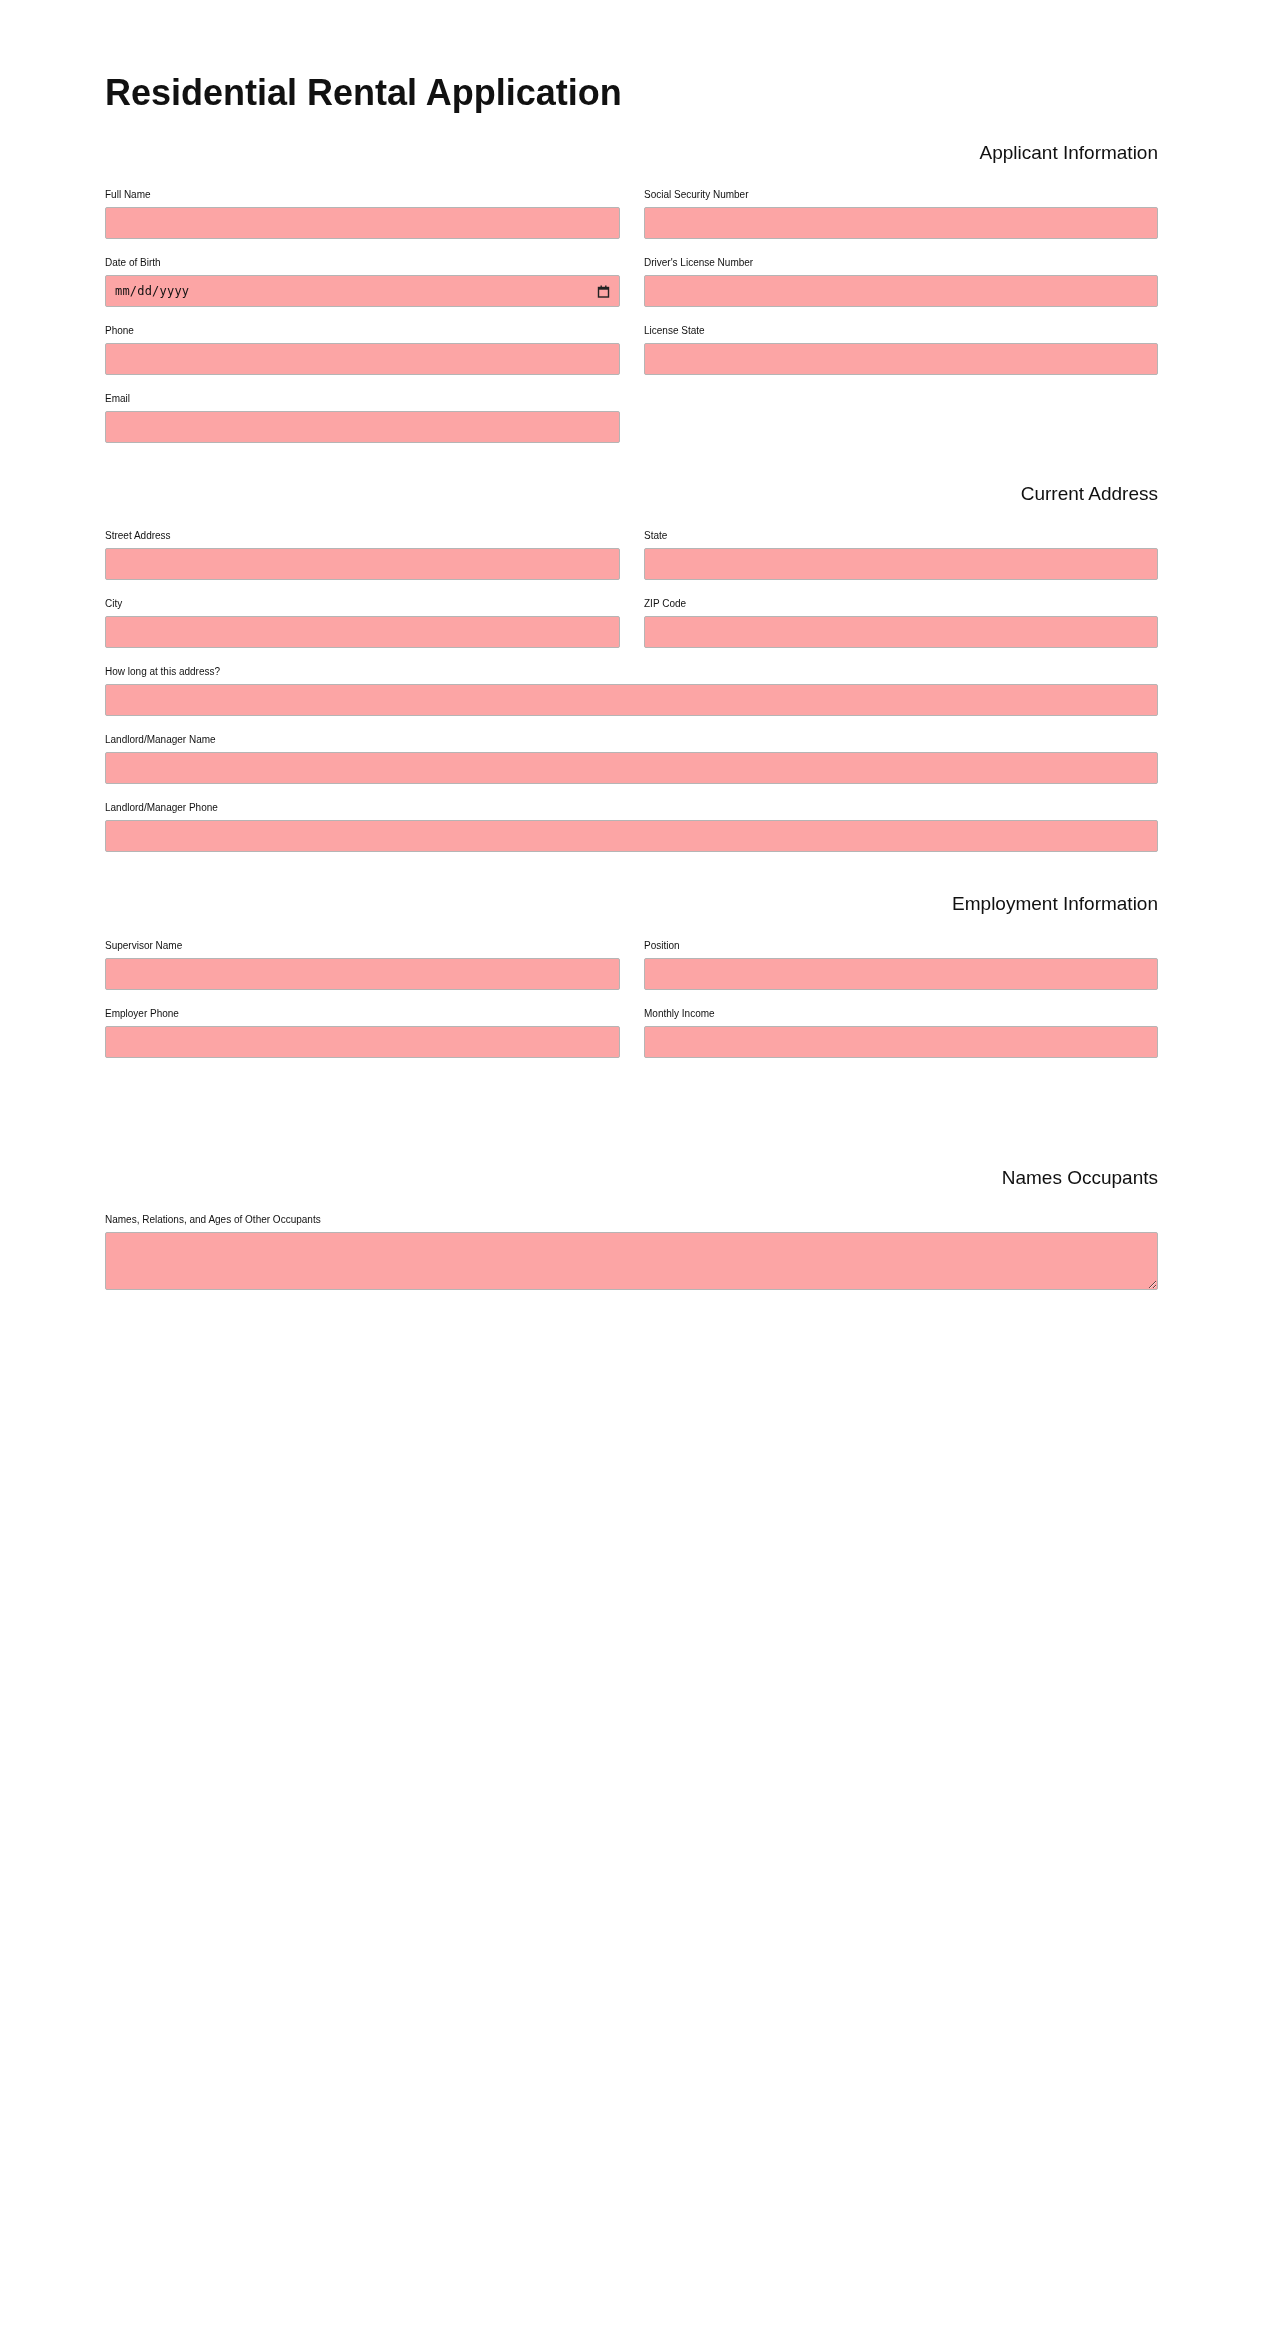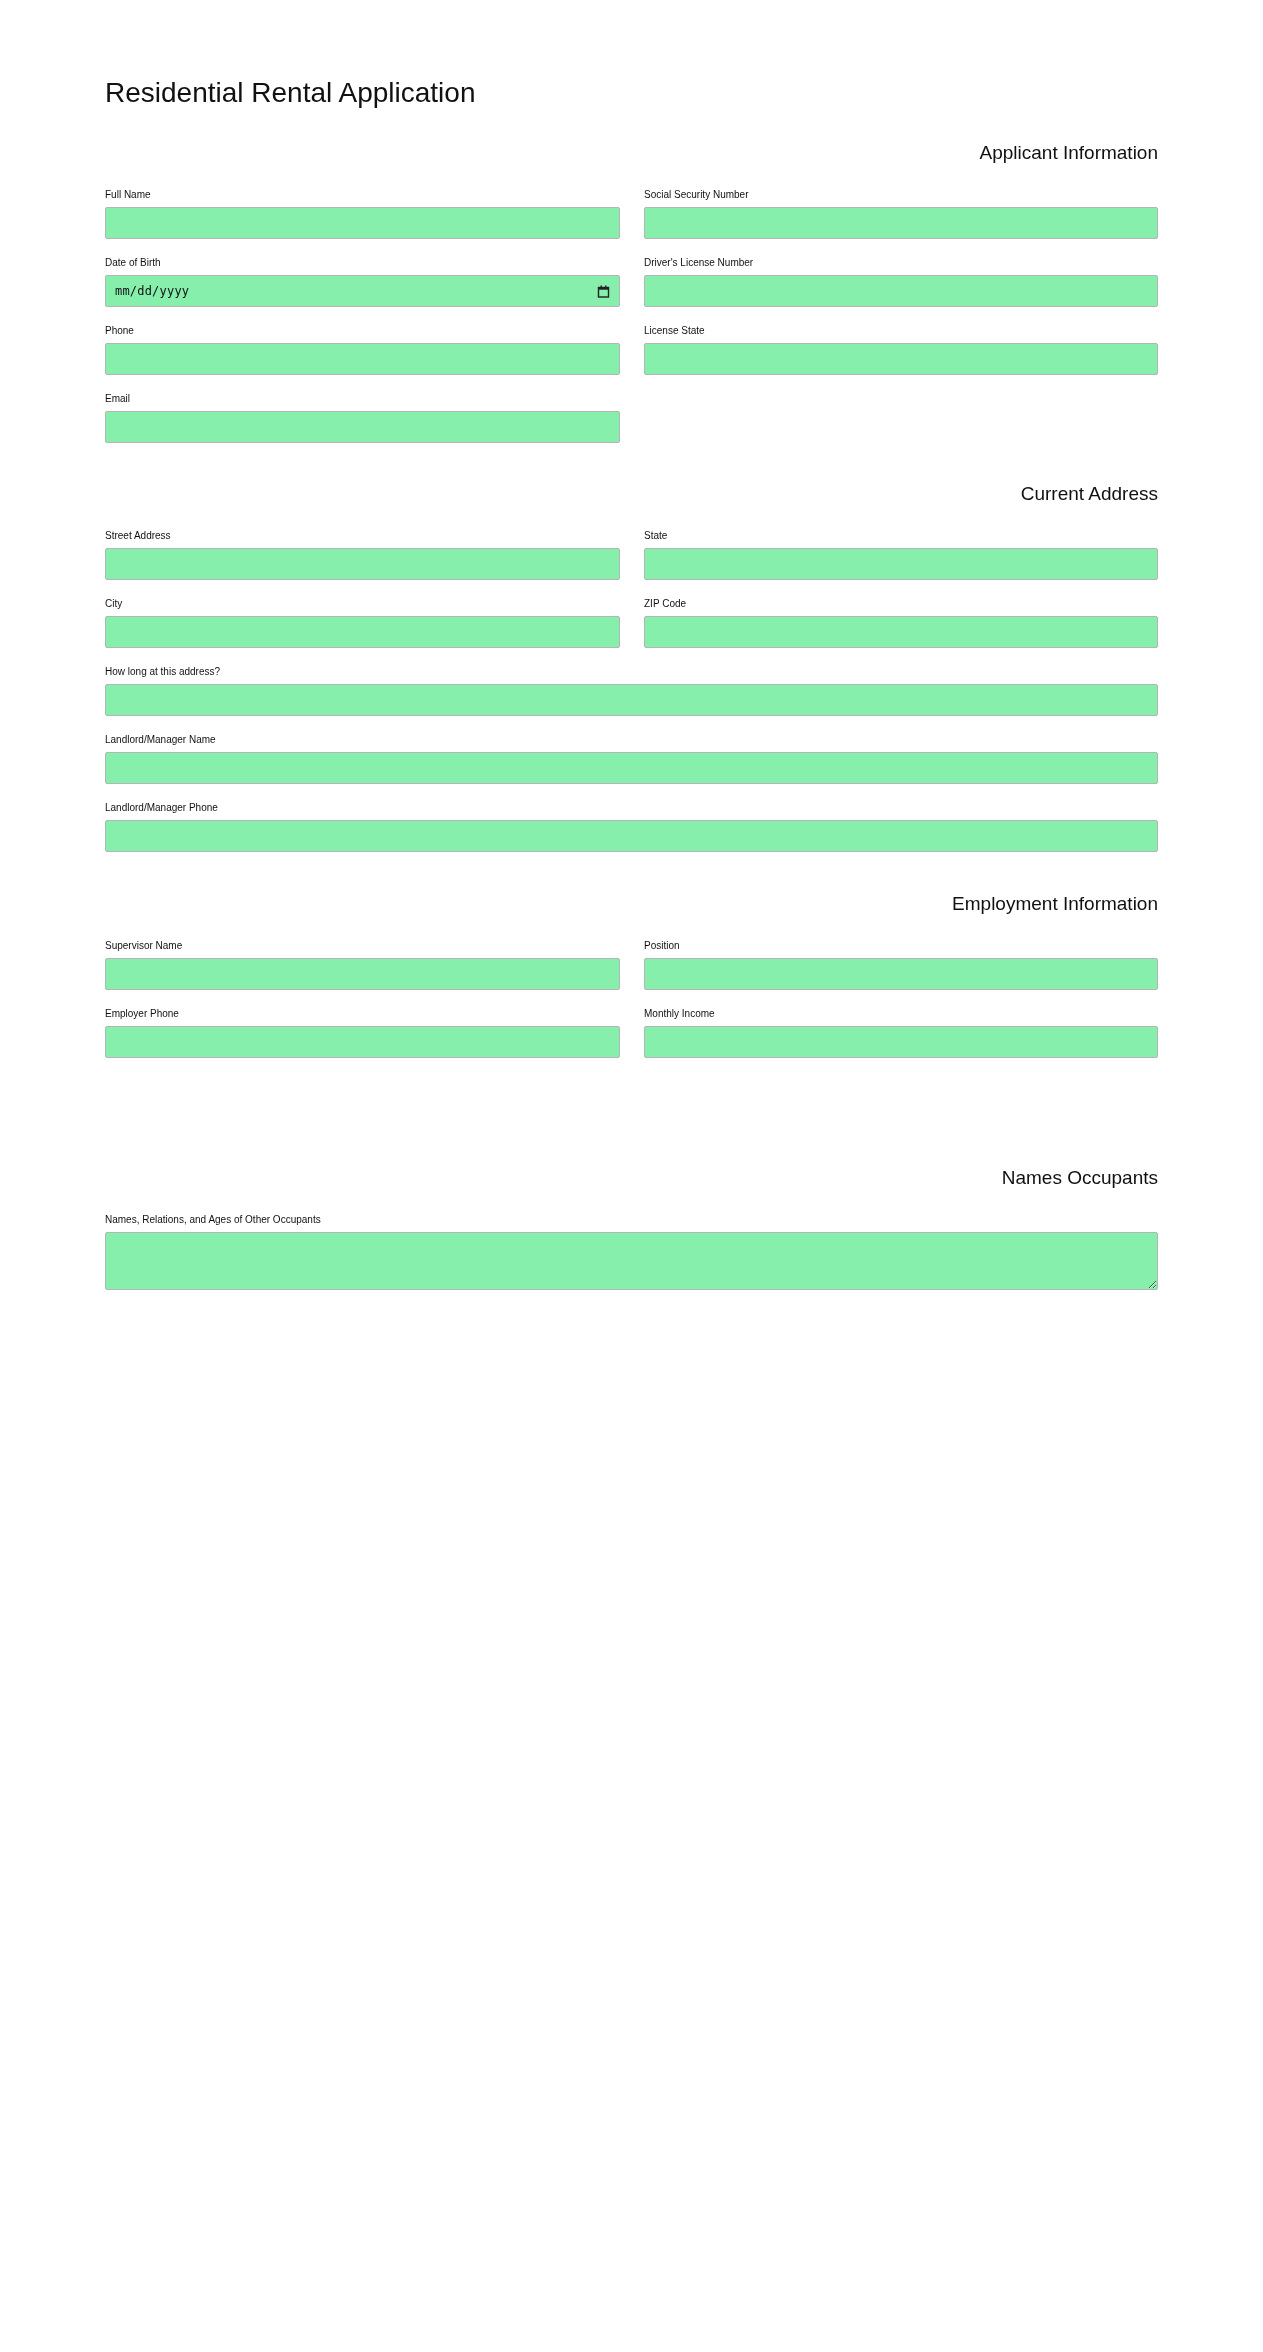--- a/index.html
+++ b/index.html
@@ -16,22 +16,22 @@
       position: relative;
     }
     .container {
       position: absolute;
       left: 105px;
       top: 0;
       width: 1053px;
     }
     h1.page-title {
       font-family: "Liberation Sans", sans-serif;
-      font-weight: normal;
-      font-size: 28px;
+      font-weight: bold;
+      font-size: 36px;
       line-height: 38px;
       margin: 0;
       position: absolute;
       top: 74px;
       left: 0;
       white-space: nowrap;
     }
     .section {
       position: absolute;
       left: 0;
@@ -66,21 +66,21 @@
       margin-top: 8px;
       padding-top: 0;
       white-space: nowrap;
     }
     .field .ctrl {
       display: block;
       width: 100%;
       height: 32px;
       border: 1px solid #b5b5b5;
       border-radius: 2px;
-      background: #86efac;
+      background: #fca5a5;
       margin-top: 2px;
       font-family: "Liberation Sans", sans-serif;
       font-size: 14px;
       padding: 0 8px;
       outline: none;
     }
     .field .date-ctrl {
       position: relative;
       display: flex;
       align-items: center;

